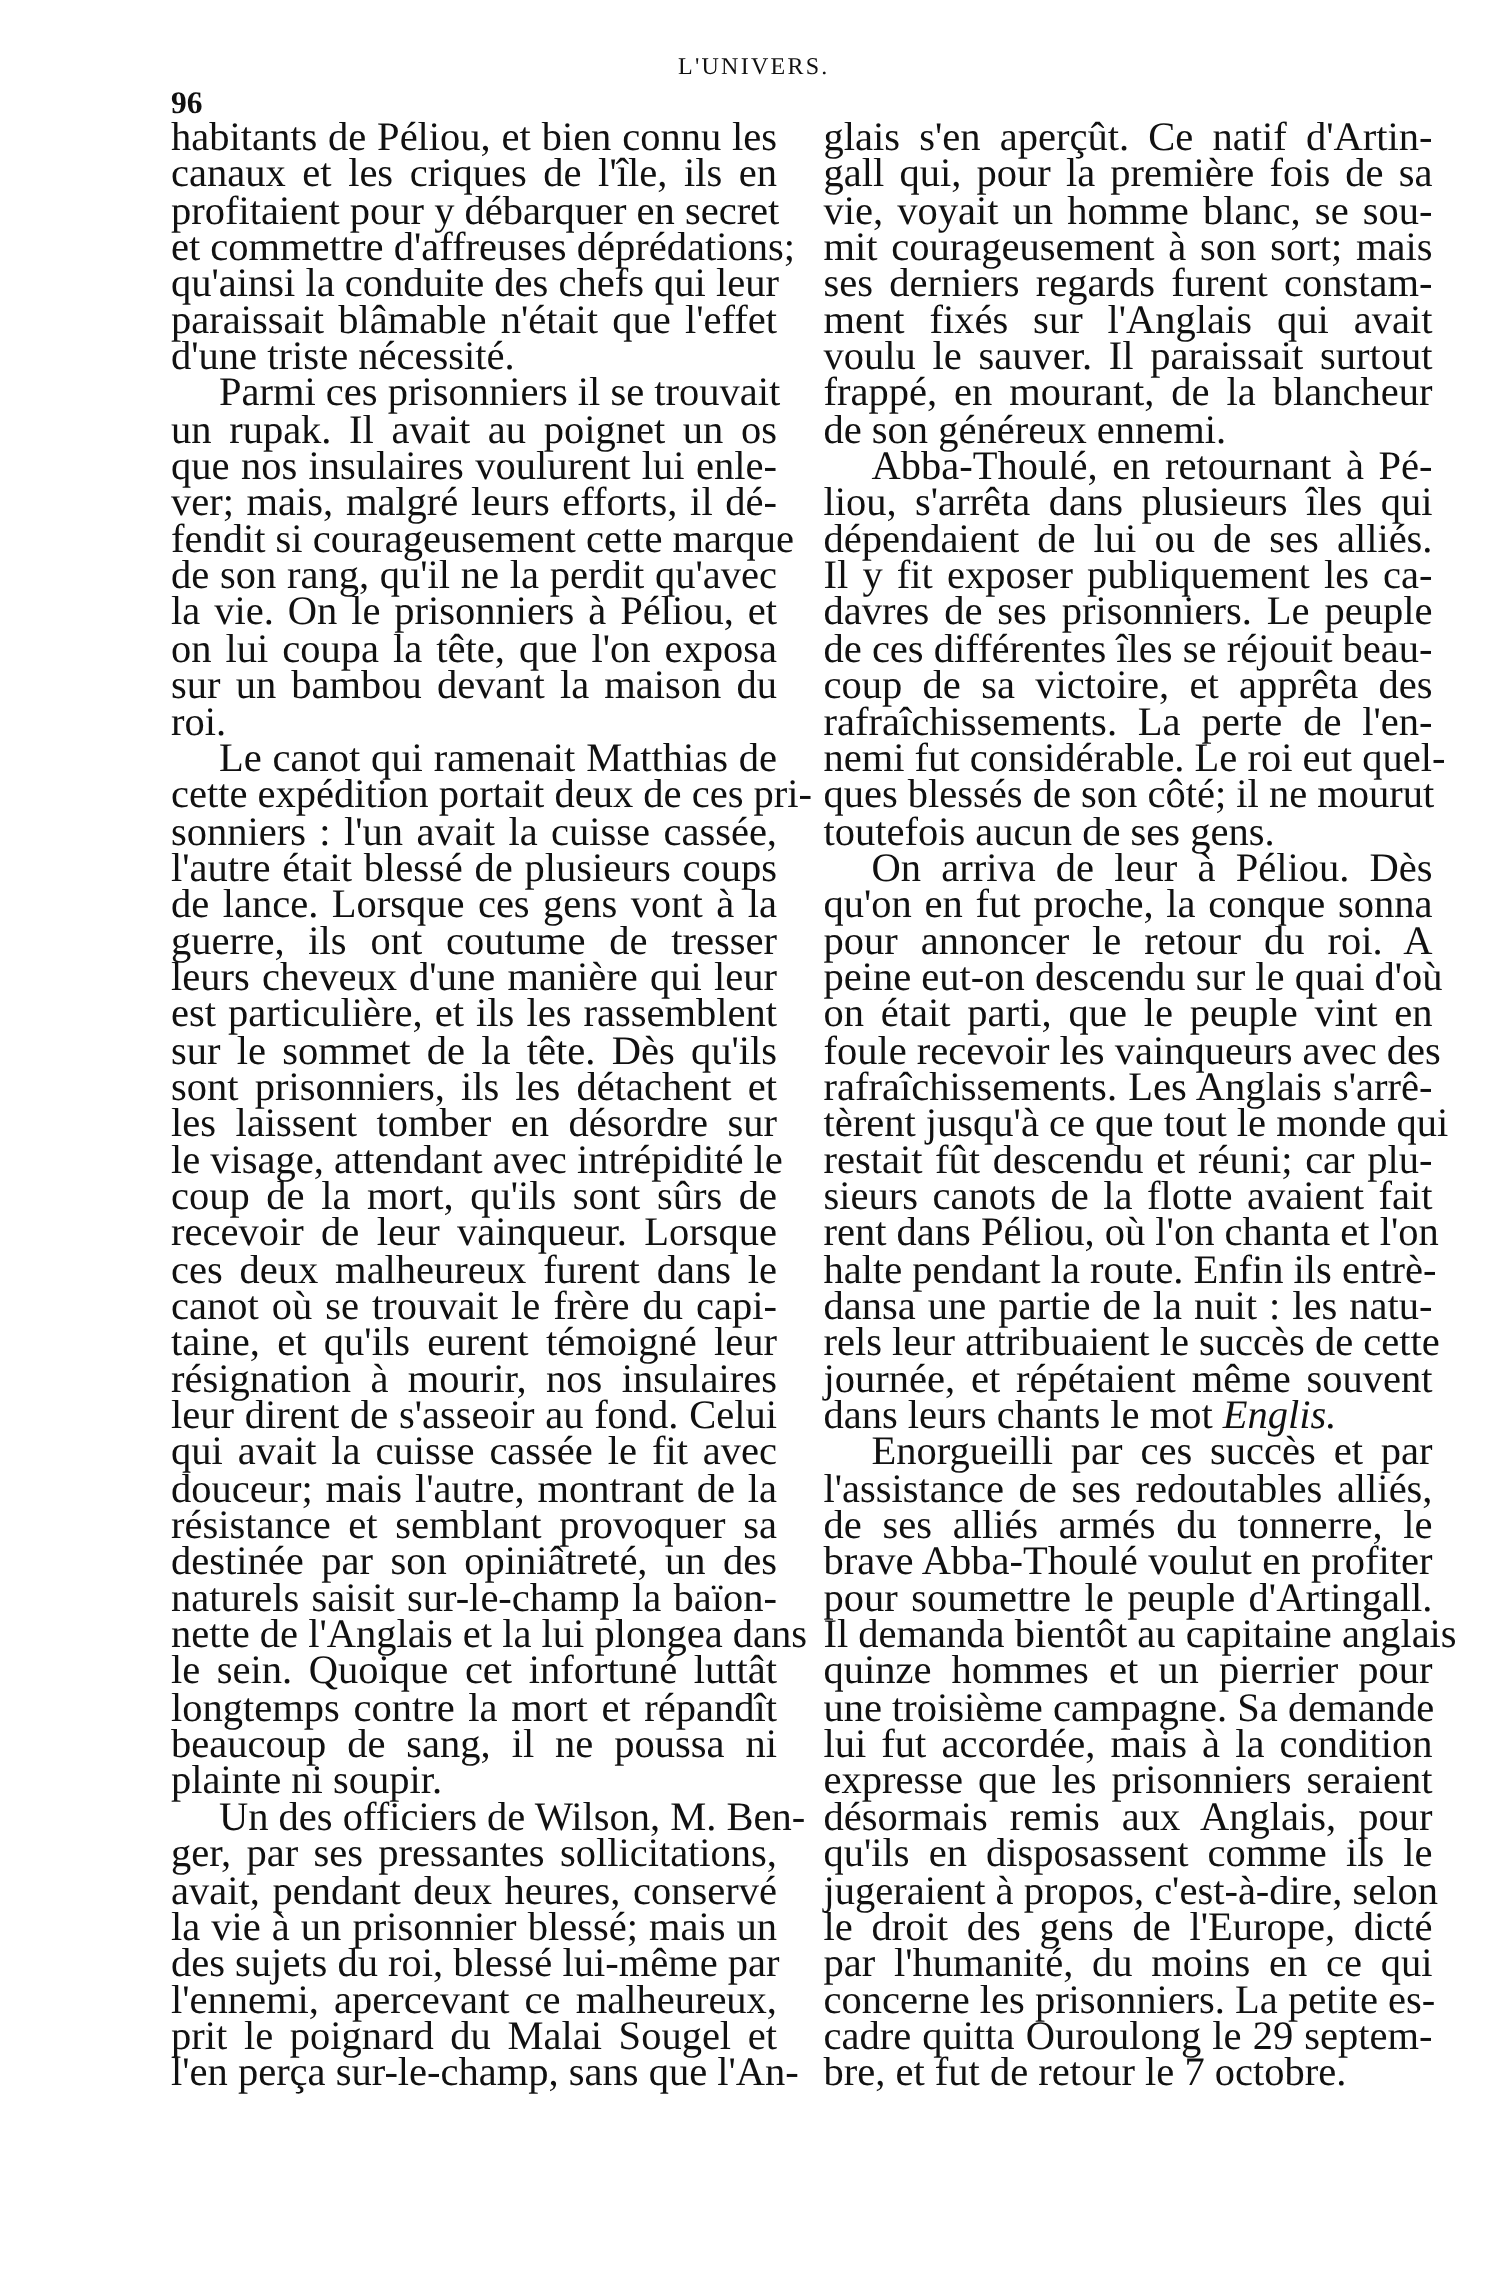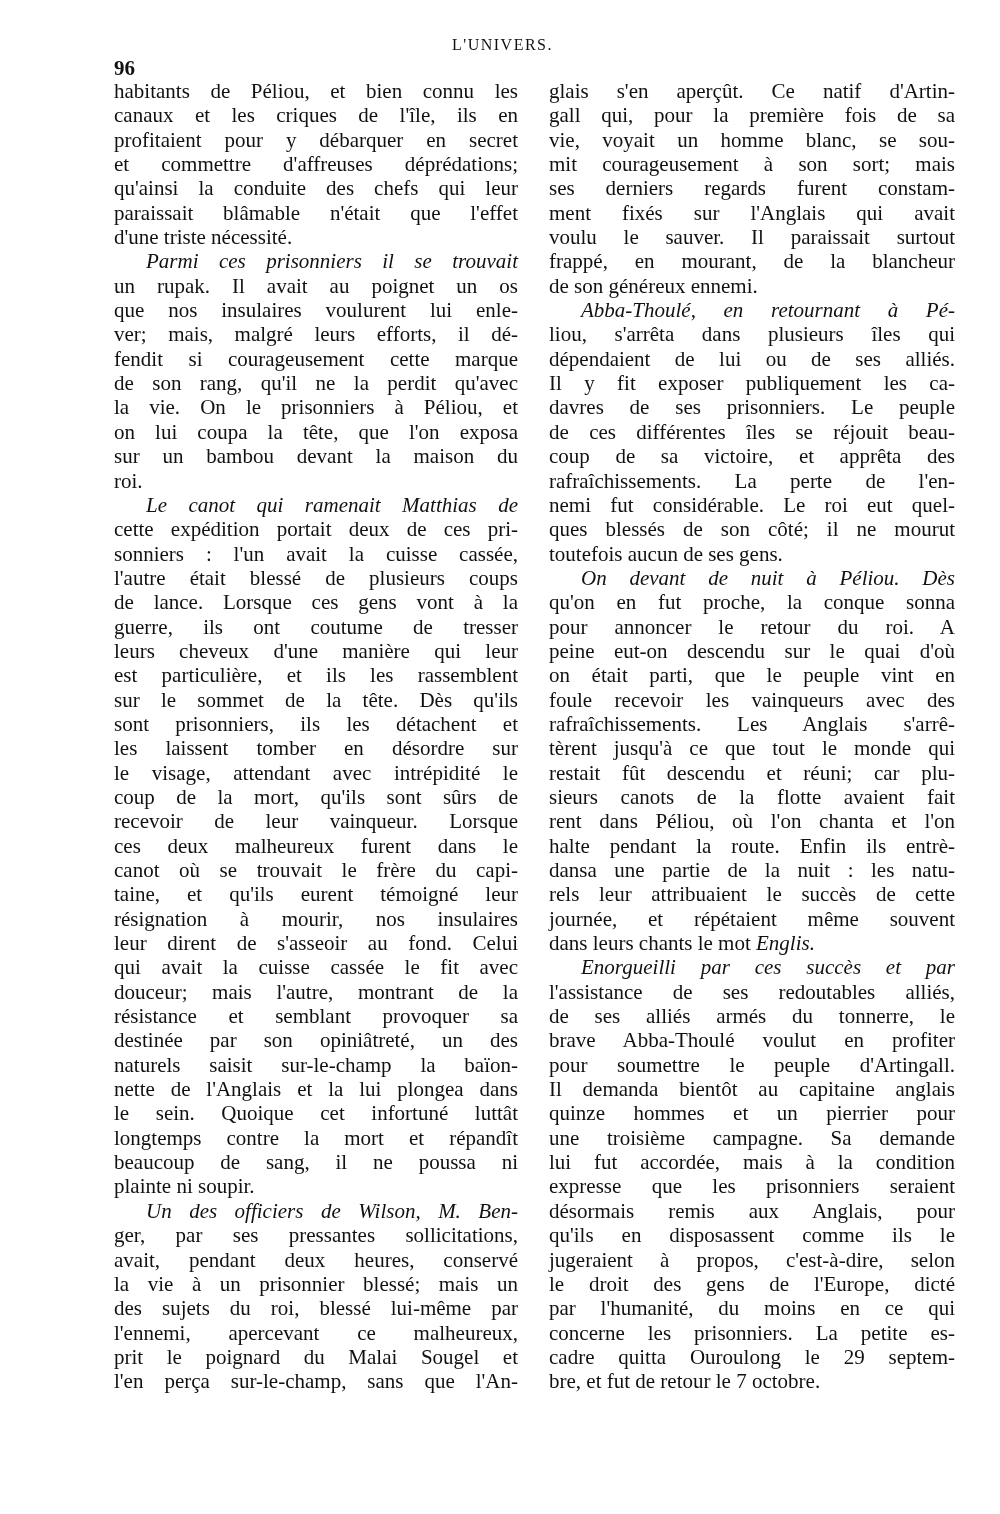--- a/index.html
+++ b/index.html
@@ -1,25 +1,25 @@
 <!DOCTYPE html>
 <html><head>
   <meta charset="utf-8">
   <style>
     html, body { margin: 0; padding: 0; background: #ffffff; }
     body { width: 1000px; height: 1514px; position: relative; overflow: hidden;
            font-family: "Liberation Serif", "DejaVu Serif", serif; color: #111; }
     .page-number { position: absolute; left: 114px; top: 36px; font-size: 21px; font-weight: bold; letter-spacing: 0; margin-top: 20px; }
     .running-head { position: absolute; left: 452px; top: 36px; font-size: 16px; letter-spacing: 1.5px; }
-    .column { position: absolute; top: 79px; font-size: 21px; line-height: 24.35px; text-align: justify; }
+    .column { position: absolute; top: 79px; font-size: 27px; line-height: 24.35px; text-align: justify; }
     .col-left { left: 114px; width: 404px; }
     .col-right { left: 549px; width: 406px; }
     .line { display: block; white-space: nowrap; text-align-last: justify; text-align: justify; height: 24.35px; }
     .line.last { text-align-last: left; }
-    .indent { padding-left: 32px; font-style: italic; }
+    .indent { padding-left: 32px; }
     .it { font-style: italic; }
   </style>
 </head>
 <body>
 
 <div>
   <div class="page-number">96</div>
   <div class="running-head">L'UNIVERS.</div>
 
   <div class="column col-left" id="col-left">
@@ -92,21 +92,21 @@
       <span class="line">liou, s'arrêta dans plusieurs îles qui</span>
       <span class="line">dépendaient de lui ou de ses alliés.</span>
       <span class="line">Il y fit exposer publiquement les ca-</span>
       <span class="line">davres de ses prisonniers. Le peuple</span>
       <span class="line">de ces différentes îles se réjouit beau-</span>
       <span class="line">coup de sa victoire, et apprêta des</span>
       <span class="line">rafraîchissements. La perte de l'en-</span>
       <span class="line">nemi fut considérable. Le roi eut quel-</span>
       <span class="line">ques blessés de son côté; il ne mourut</span>
       <span class="line last">toutefois aucun de ses gens.</span>
-      <span class="line indent">On devant de nuit à Péliou. Dès</span>
+      <span class="line indent">On arriva de leur à Péliou. Dès</span>
       <span class="line">qu'on en fut proche, la conque sonna</span>
       <span class="line">pour annoncer le retour du roi. A</span>
       <span class="line">peine eut-on descendu sur le quai d'où</span>
       <span class="line">on était parti, que le peuple vint en</span>
       <span class="line">foule recevoir les vainqueurs avec des</span>
       <span class="line">rafraîchissements. Les Anglais s'arrê-</span>
       <span class="line">tèrent jusqu'à ce que tout le monde qui</span>
       <span class="line">restait fût descendu et réuni; car plu-</span>
       <span class="line">sieurs canots de la flotte avaient fait</span>
       <span class="line">rent dans Péliou, où l'on chanta et l'on</span>

